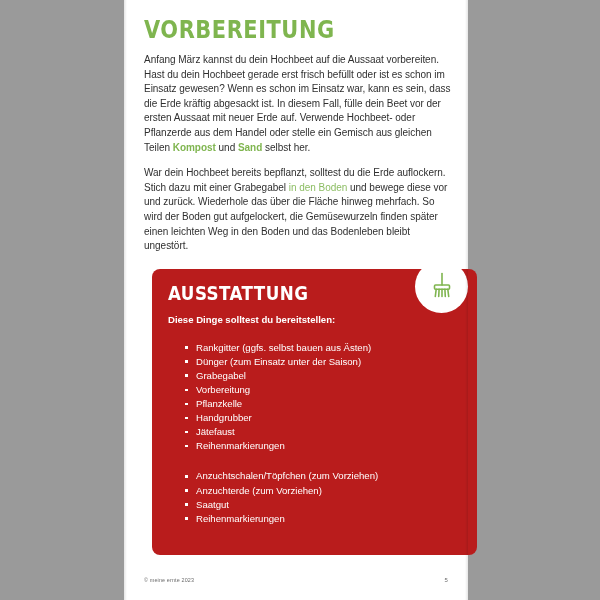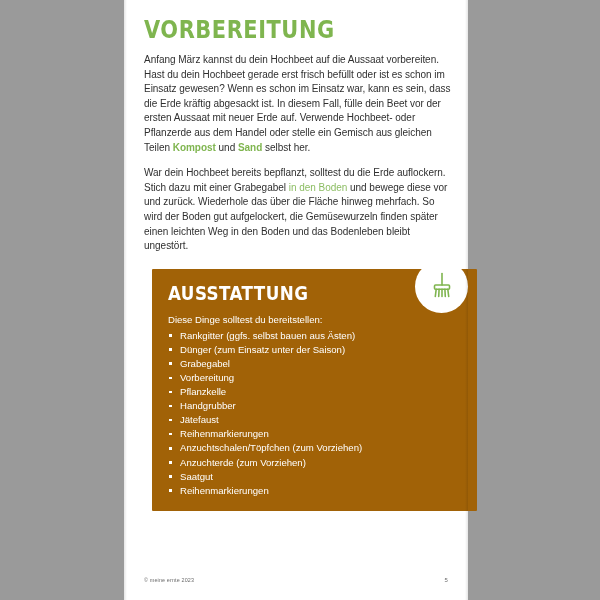--- a/index.html
+++ b/index.html
@@ -93,22 +93,22 @@
   .accent-light {
     color: #8cbd63;
     font-weight: 400;
   }
 
   
   .equip-box {
     position: relative;
     margin: 15px 0 0 14px;
     width: 325px;
-    background: #a16207;
-    border-radius: 1px;
+    background: #b91c1c;
+    border-radius: 8px;
     box-sizing: border-box;
     padding: 11px 16px 13px 16px;
     color: #ffffff;
     overflow: visible;
   }
 
   .equip-title {
     font-family: "DejaVu Sans Condensed", "Liberation Sans Narrow", "Liberation Sans", sans-serif;
     font-weight: 700;
     font-stretch: condensed;
@@ -117,30 +117,30 @@
     letter-spacing: 0.5px;
     line-height: 1;
     margin: 3px 0 11px 0;
     text-transform: uppercase;
     transform: scaleX(0.93);
     transform-origin: left center;
   }
 
   .equip-sub {
     font-size: 9.6px;
-    font-weight: 400;
+    font-weight: 700;
     color: #ffffff;
     margin: 0 0 4px 0;
     letter-spacing: -0.02px;
   }
   .equip-sub.second { margin-top: 16px; }
 
   .equip-list {
     list-style: none;
-    margin: 0;
+    margin: 16px;
     padding: 0;
   }
   .equip-list li {
     font-size: 9.6px;
     line-height: 14.1px;
     color: #ffffff;
     padding-left: 12px;
     position: relative;
     letter-spacing: -0.02px;
   }

